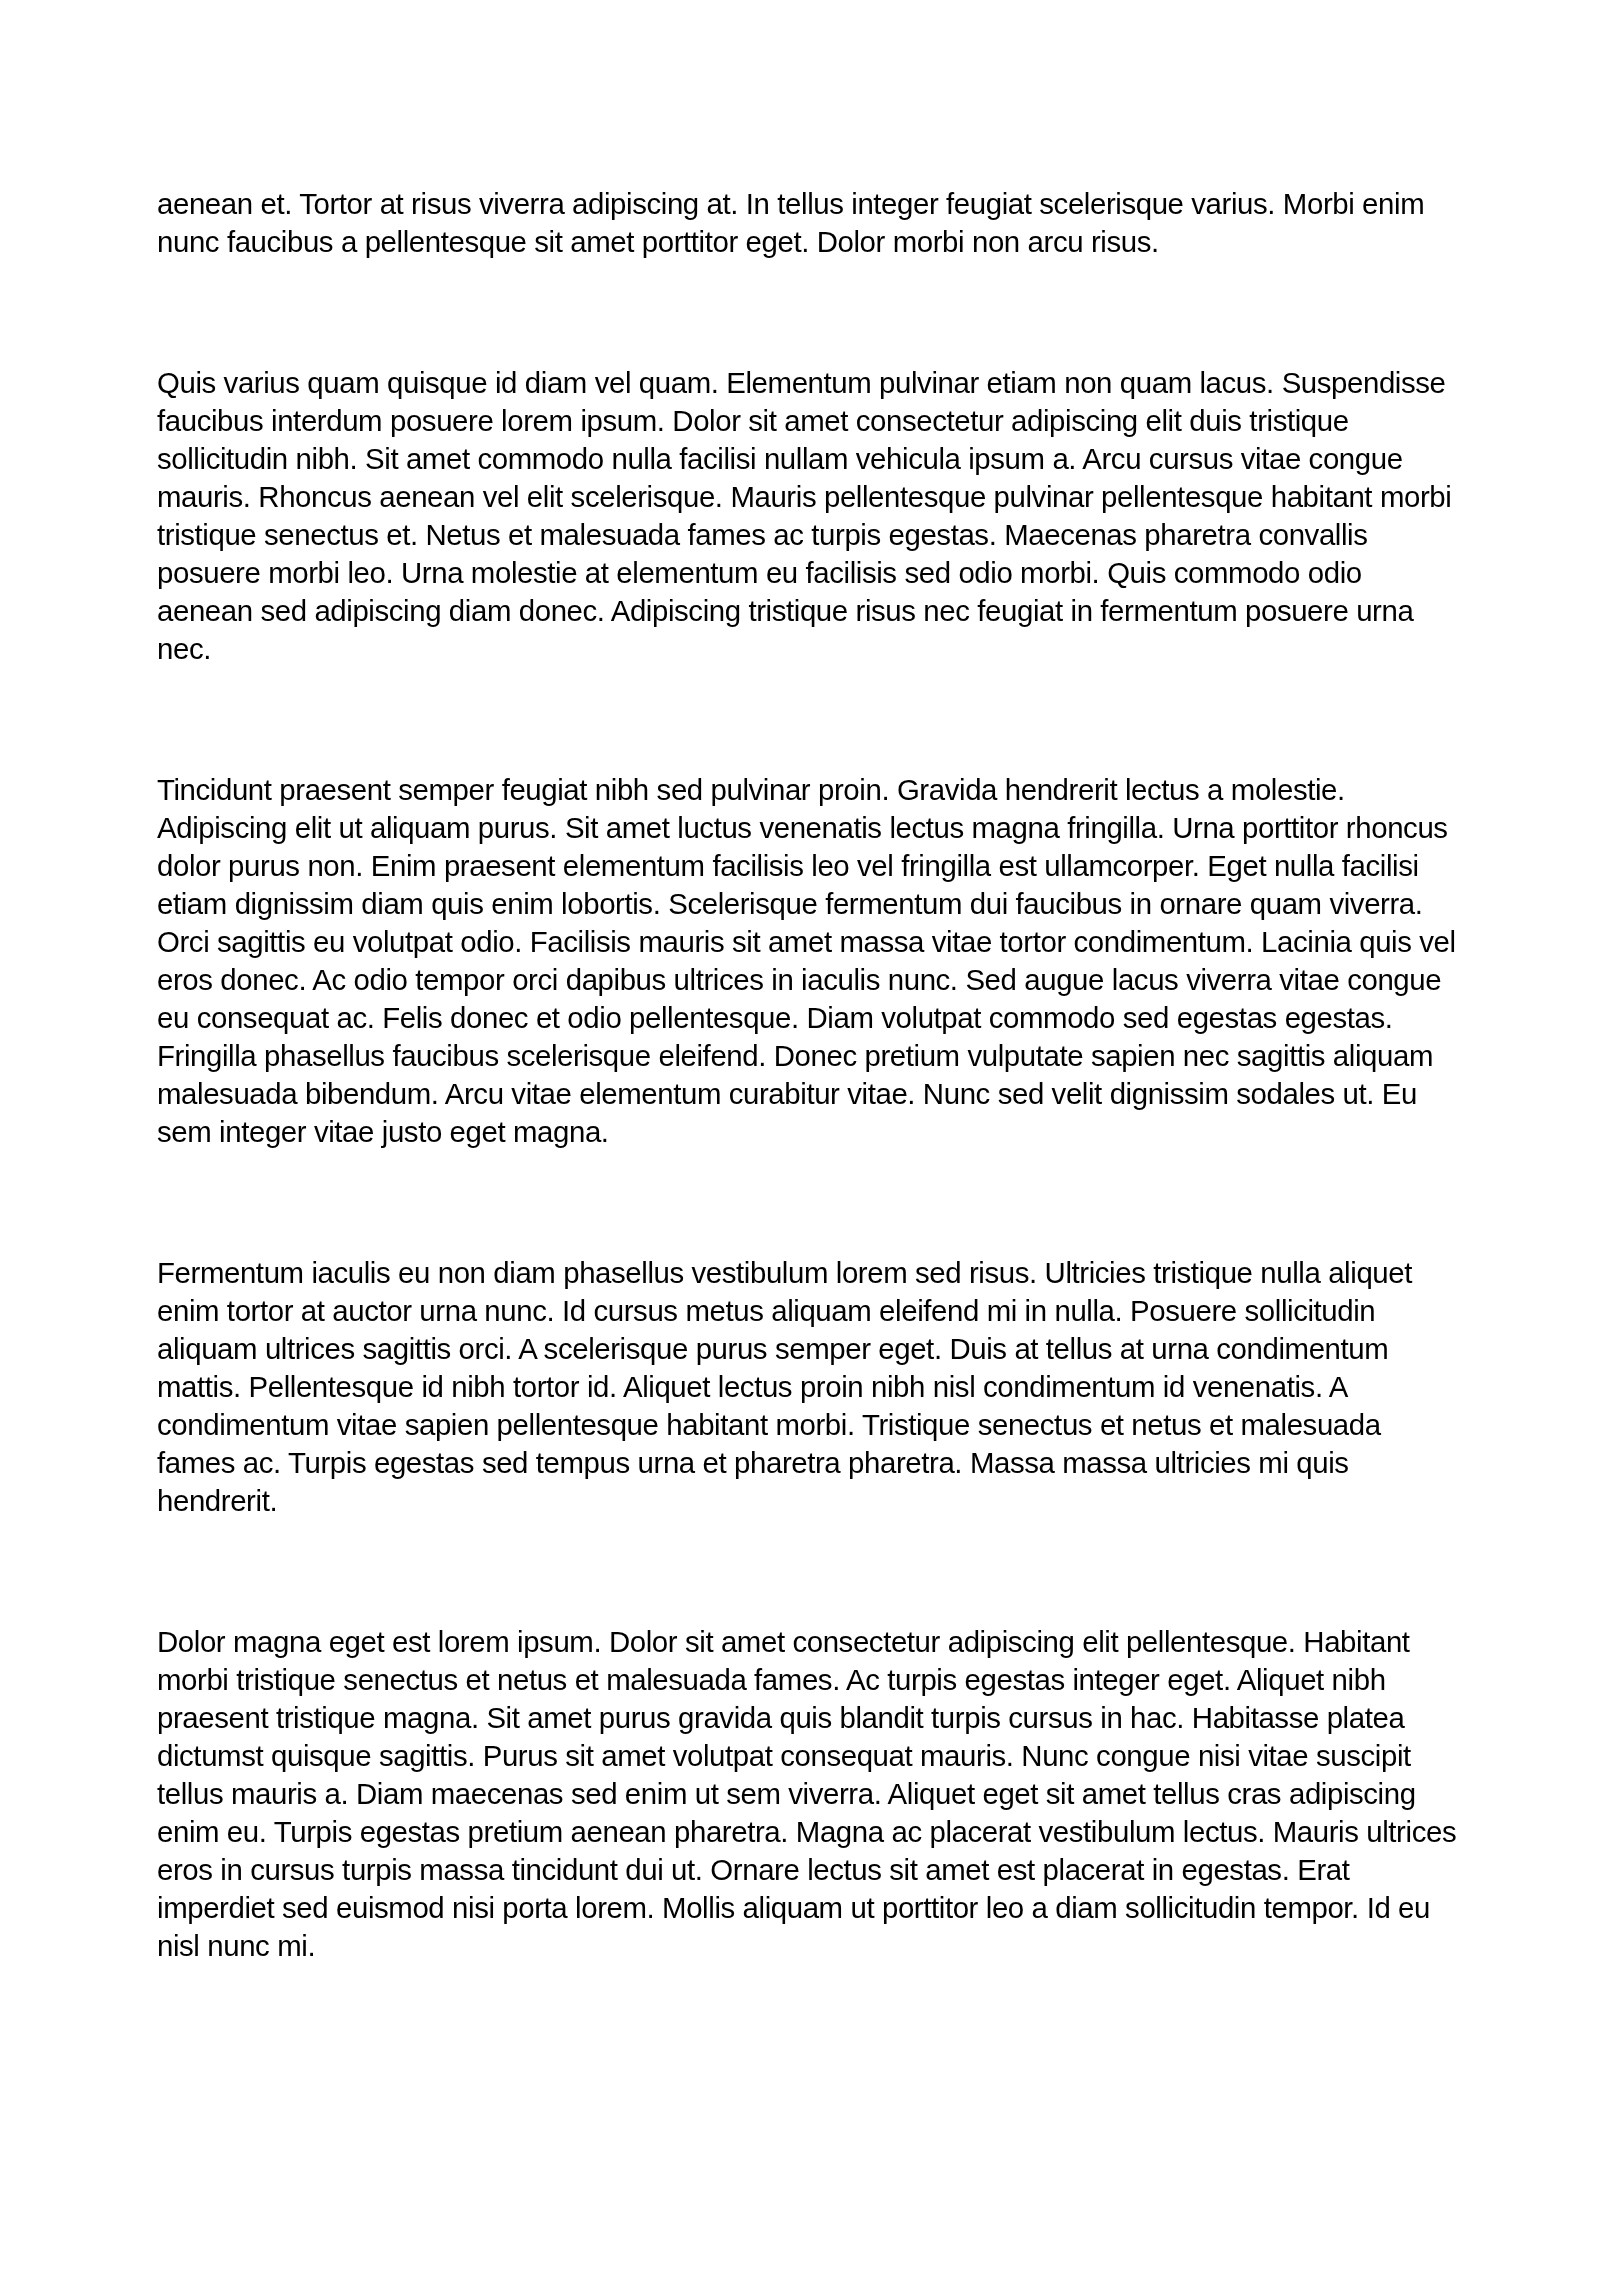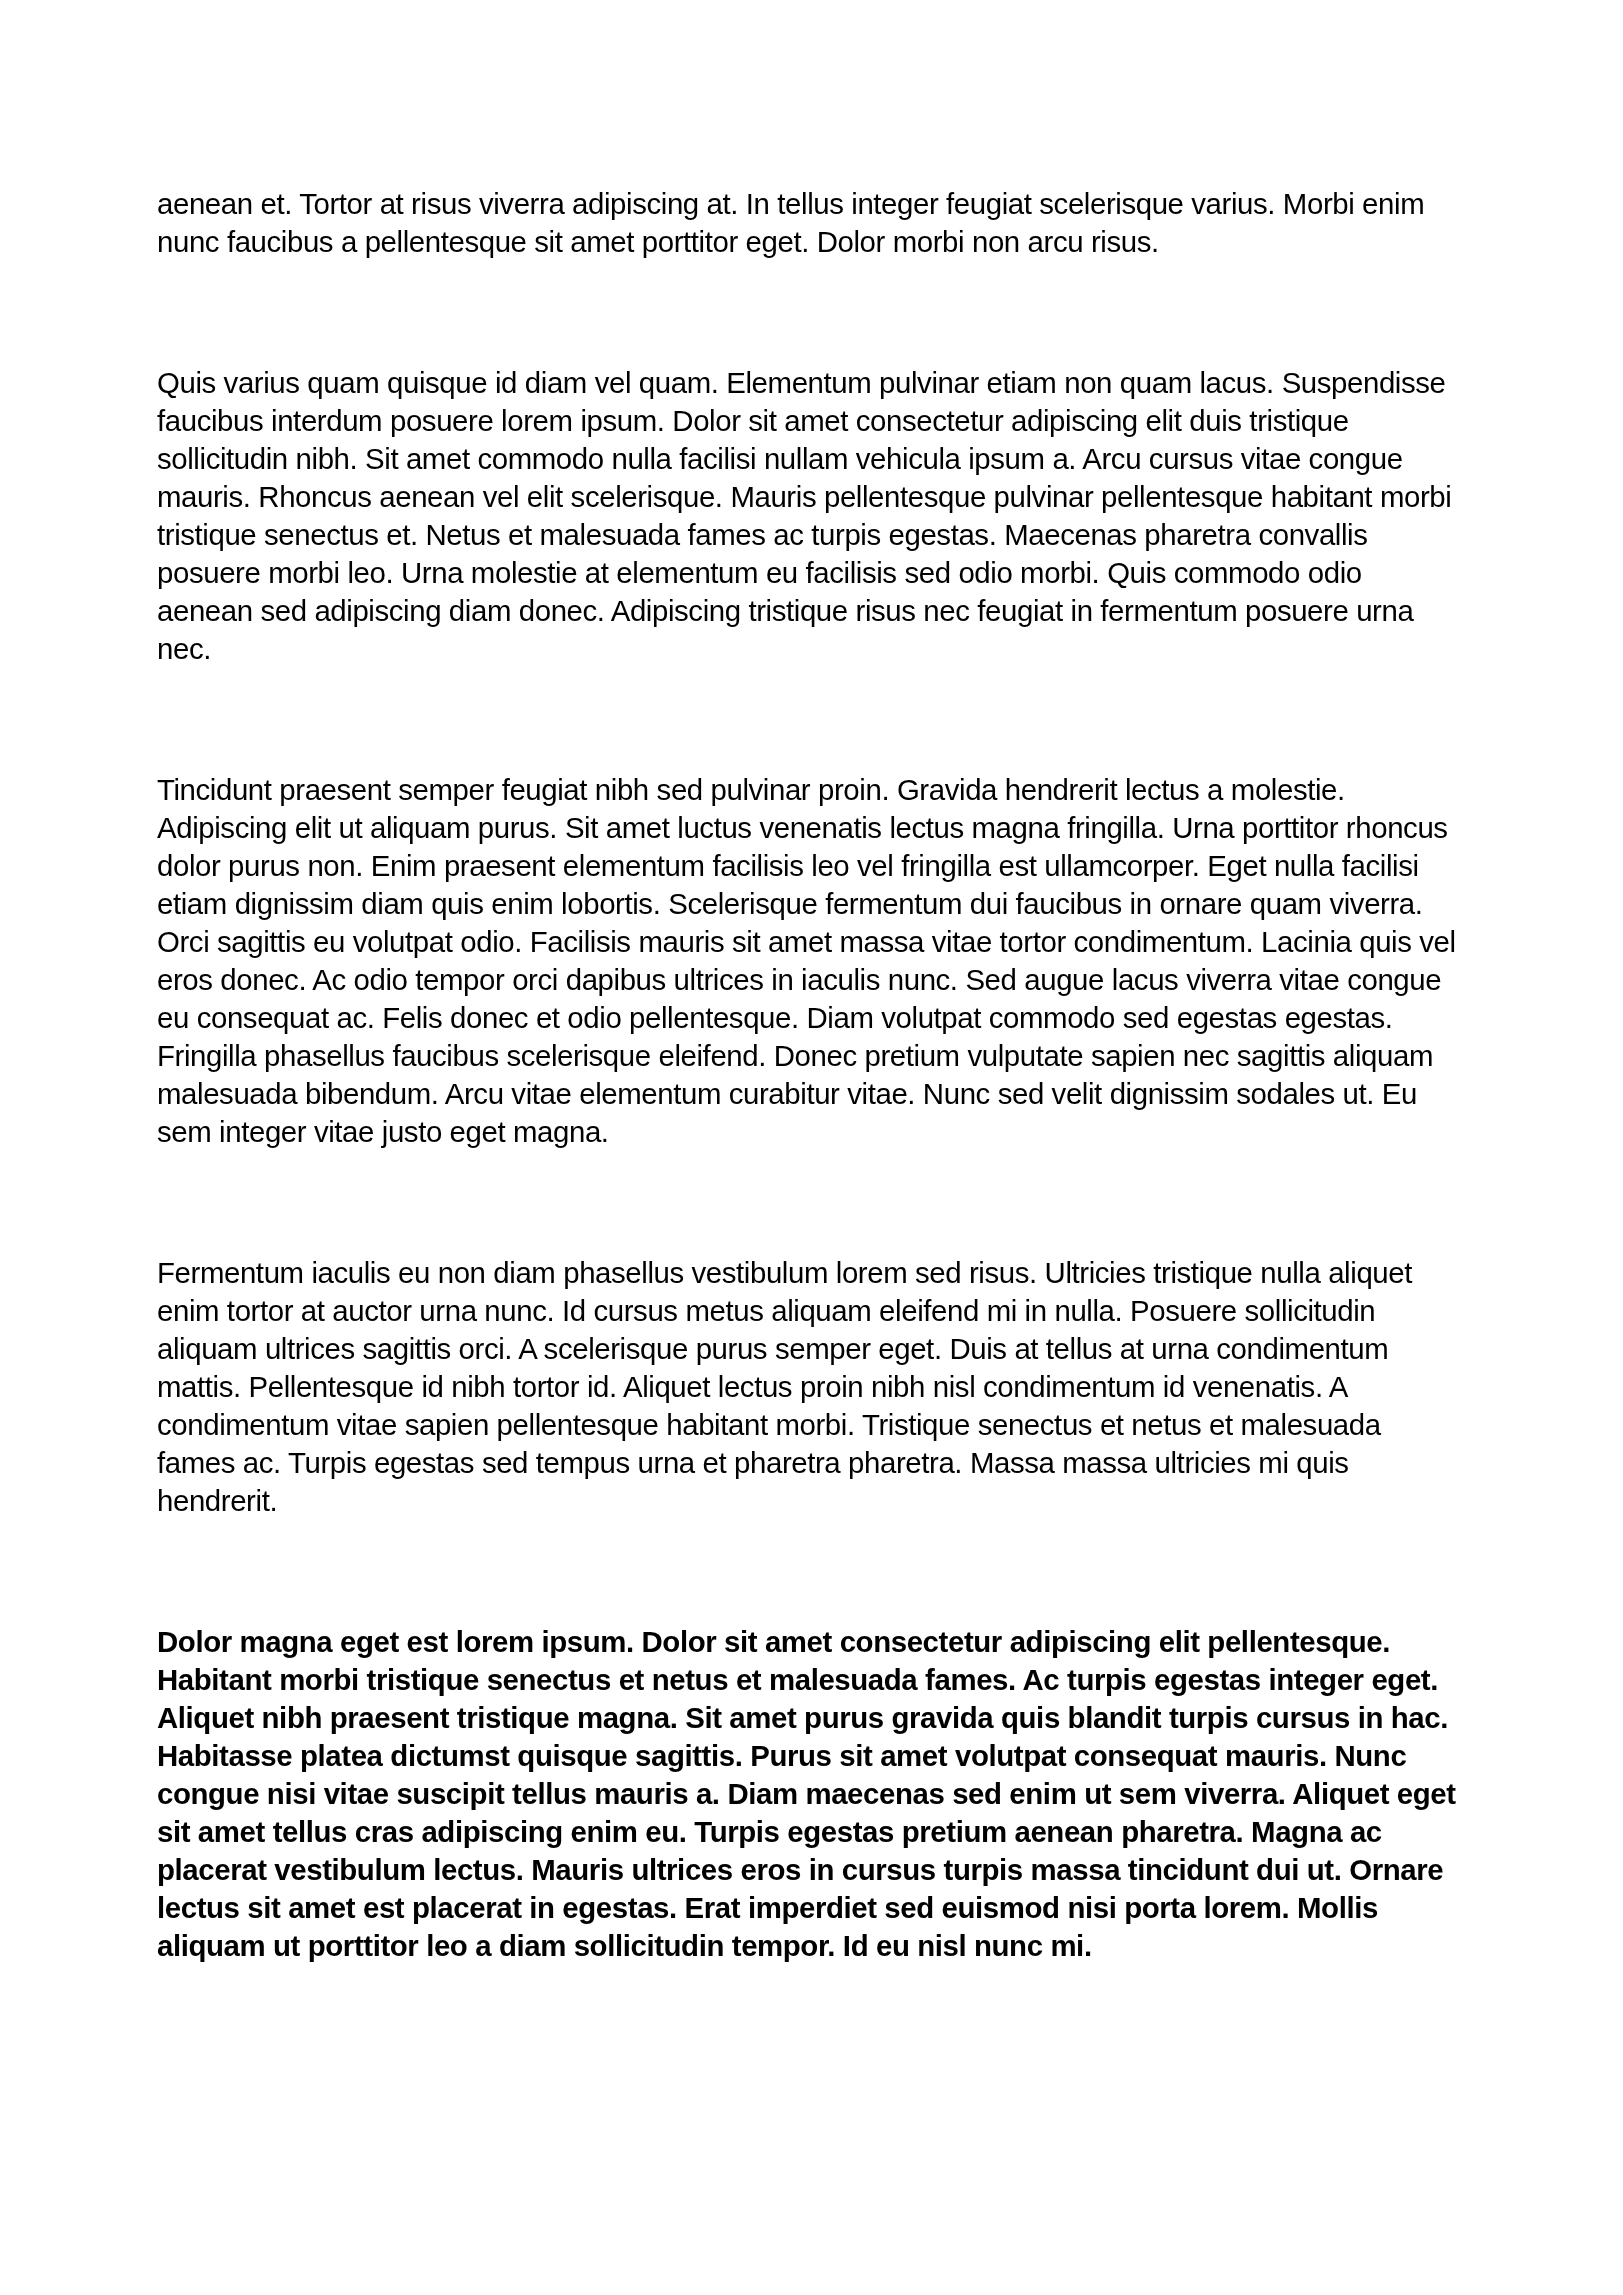--- a/index.html
+++ b/index.html
@@ -23,21 +23,20 @@
     letter-spacing: -0.4px;
     color: #000000;
     text-align: left;
   }
   .doc-body p {
     margin: 0 0 103px 0;
     padding: 0;
   }
   .doc-body p:last-child {
     margin-bottom: 0;
-    font-weight: bold;
   }
 </style>
 </head>
 <body>
 
 <div class="page">
   <div class="doc-body">
     <p>aenean et. Tortor at risus viverra adipiscing at. In tellus integer feugiat scelerisque varius. Morbi enim nunc faucibus a pellentesque sit amet porttitor eget. Dolor morbi non arcu risus.</p>
     <p>Quis varius quam quisque id diam vel quam. Elementum pulvinar etiam non quam lacus. Suspendisse faucibus interdum posuere lorem ipsum. Dolor sit amet consectetur adipiscing elit duis tristique sollicitudin nibh. Sit amet commodo nulla facilisi nullam vehicula ipsum a. Arcu cursus vitae congue mauris. Rhoncus aenean vel elit scelerisque. Mauris pellentesque pulvinar pellentesque habitant morbi tristique senectus et. Netus et malesuada fames ac turpis egestas. Maecenas pharetra convallis posuere morbi leo. Urna molestie at elementum eu facilisis sed odio morbi. Quis commodo odio aenean sed adipiscing diam donec. Adipiscing tristique risus nec feugiat in fermentum posuere urna nec.</p>
     <p>Tincidunt praesent semper feugiat nibh sed pulvinar proin. Gravida hendrerit lectus a molestie. Adipiscing elit ut aliquam purus. Sit amet luctus venenatis lectus magna fringilla. Urna porttitor rhoncus dolor purus non. Enim praesent elementum facilisis leo vel fringilla est ullamcorper. Eget nulla facilisi etiam dignissim diam quis enim lobortis. Scelerisque fermentum dui faucibus in ornare quam viverra. Orci sagittis eu volutpat odio. Facilisis mauris sit amet massa vitae tortor condimentum. Lacinia quis vel eros donec. Ac odio tempor orci dapibus ultrices in iaculis nunc. Sed augue lacus viverra vitae congue eu consequat ac. Felis donec et odio pellentesque. Diam volutpat commodo sed egestas egestas. Fringilla phasellus faucibus scelerisque eleifend. Donec pretium vulputate sapien nec sagittis aliquam malesuada bibendum. Arcu vitae elementum curabitur vitae. Nunc sed velit dignissim sodales ut. Eu sem integer vitae justo eget magna.</p>

